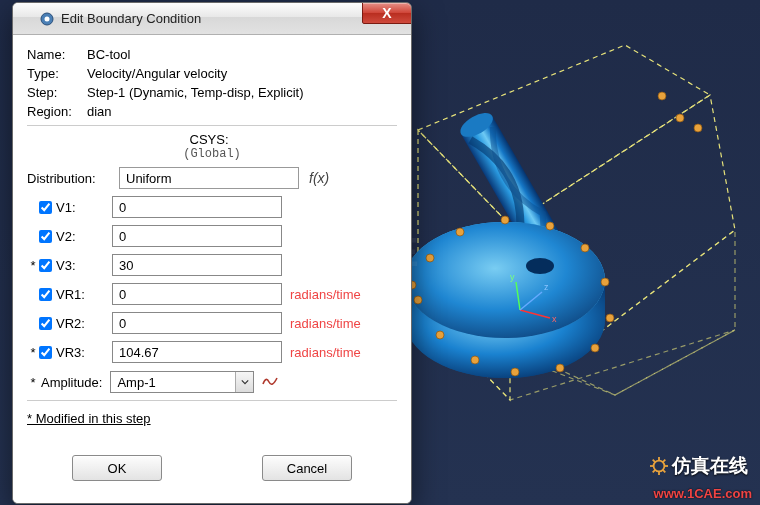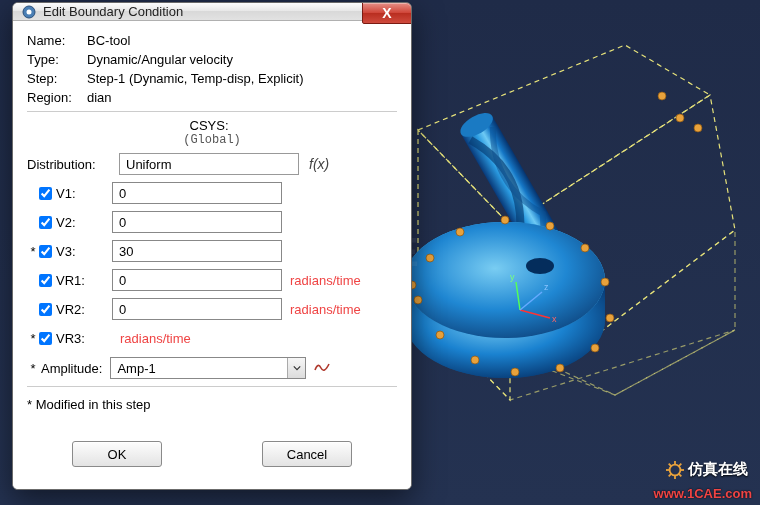--- a/index.html
+++ b/index.html
@@ -18,26 +18,26 @@
     left: 12px;
     top: 2px;
     width: 400px;
     background: #f5f5f5;
     border: 1px solid #6b6b6b;
     border-radius: 6px;
     box-shadow: 0 10px 30px rgba(0,0,0,0.5);
     overflow: hidden;
   }
   .titlebar {
-    height: 18px;
+    height: 32px;
     background: linear-gradient(180deg, #fdfdfd 0%, #e8e8e8 45%, #d8d8d8 46%, #e2e2e2 100%);
     border-bottom: 1px solid #b0b0b0;
     display: flex;
     align-items: center;
-    padding: 0 0 0 8px;
+    padding: 0 0 0 26px;
     position: relative;
   }
   .titlebar .icon {
     width: 16px; height: 16px; margin-right: 6px;
   }
   .titlebar .title { font-size: 13px; color: #222; }
   .close-btn {
     position: absolute;
     right: -1px; top: -1px;
     width: 50px; height: 22px;
@@ -84,35 +84,35 @@
     border: 1px solid #888;
     padding: 0 6px;
     font-size: 13px;
   }
   .unit { margin-left: 8px; color: #ef4444; }
   .amp-row { display: flex; align-items: center; margin: 6px 0; height: 24px; }
   .amp-row .astar { width: 12px; text-align: center; }
   .amp-row .albl { margin: 0 8px 0 2px; }
   .amp-combo {
     display: flex; align-items: center;
-    width: 196px; height: 22px;
+    width: 144px; height: 22px;
     border: 1px solid #888; background: #fff;
     padding: 0 6px;
     position: relative;
   }
   .amp-combo .arrow {
     position: absolute; right: 0; top: 0;
     width: 18px; height: 100%;
     border-left: 1px solid #aaa;
     background: linear-gradient(180deg,#f6f6f6,#dcdcdc);
     display:flex;align-items:center;justify-content:center;
   }
   .amp-combo .arrow svg { width:8px;height:8px; }
   .wave-icon { margin-left: 8px; color: #b44; }
-  .note { margin: 10px 0 12px 0; color: #000; }
+  .note { margin: 10px 0 12px 0; color: #000; text-decoration: underline; }
   .btnrow { display: flex; justify-content: center; gap: 100px; padding: 0 0 10px 0; margin-top: 29px; }
   .btn {
     width: 90px; height: 26px;
     border: 1px solid #8a8a8a;
     border-radius: 3px;
     background: linear-gradient(180deg,#fdfdfd,#e3e3e3);
     display: flex; align-items: center; justify-content: center;
     font-size: 13px;
     box-shadow: inset 0 1px 0 #fff;
   }
@@ -125,21 +125,21 @@
     right: 8px; bottom: 4px;
     color: #ef4444;
     font-size: 13px;
     font-weight: bold;
     text-shadow: 0 0 2px #000;
   }
   .brand {
     position: absolute;
     right: 12px; bottom: 26px;
     display:flex; align-items:center; gap:4px;
-    color:#fff; font-size:15px; font-weight:bold;
+    color:#fff; font-size:19px; font-weight:bold;
     text-shadow: 0 1px 2px #000;
   }
   .brand .gear { width:18px;height:18px; }
   .wm {
     position:absolute;
     left:300px; top:230px;
     color:rgba(255,255,255,0.08);
     font-size:40px; font-weight:bold; letter-spacing:4px;
     pointer-events:none;
   }
@@ -234,21 +234,21 @@
       <span>X</span>
     </div>
   </div>
   <div class="content">
     <div class="row">
         <span class="lbl">Name:</span>
         <span class="val">BC-tool</span>
       </div>
     <div class="row">
         <span class="lbl">Type:</span>
-        <span class="val">Dynamic/Angular velocity</span>
+        <span class="val">Velocity/Angular velocity</span>
       </div>
     <div class="row">
         <span class="lbl">Step:</span>
         <span class="val">Step-1 (Dynamic, Temp-disp, Explicit)</span>
       </div>
     <div class="row">
         <span class="lbl">Region:</span>
         <span class="val">dian</span>
       </div>
     <hr class="sep">
@@ -297,20 +297,21 @@
         <span class="star"> </span>
         <input type="checkbox" class="chk" checked="" style="">
         <span class="flabel">VR2:</span>
         <input class="finput" value="0" style="">
         <span class="unit">radians/time</span>
       </div>
       <div class="frow">
         <span class="star">*</span>
         <input type="checkbox" class="chk" checked="" style="">
         <span class="flabel">VR3:</span>
+        <input class="finput" value="104.67" style="">
         <span class="unit">radians/time</span>
       </div>
     </div>
 
     <div class="amp-row">
       <span class="astar">*</span>
       <span class="albl">Amplitude:</span>
       <div class="amp-combo">
         <span>Amp-1</span>
         <span class="arrow">

